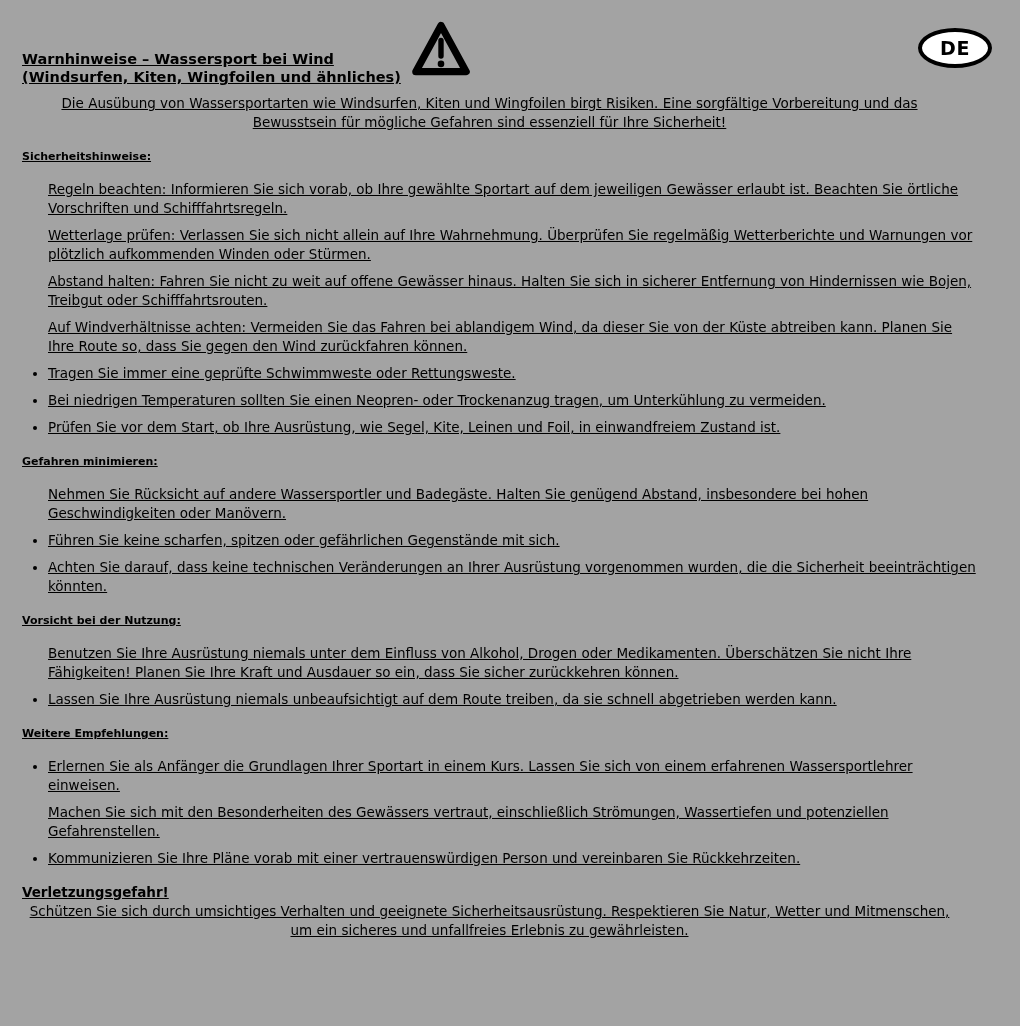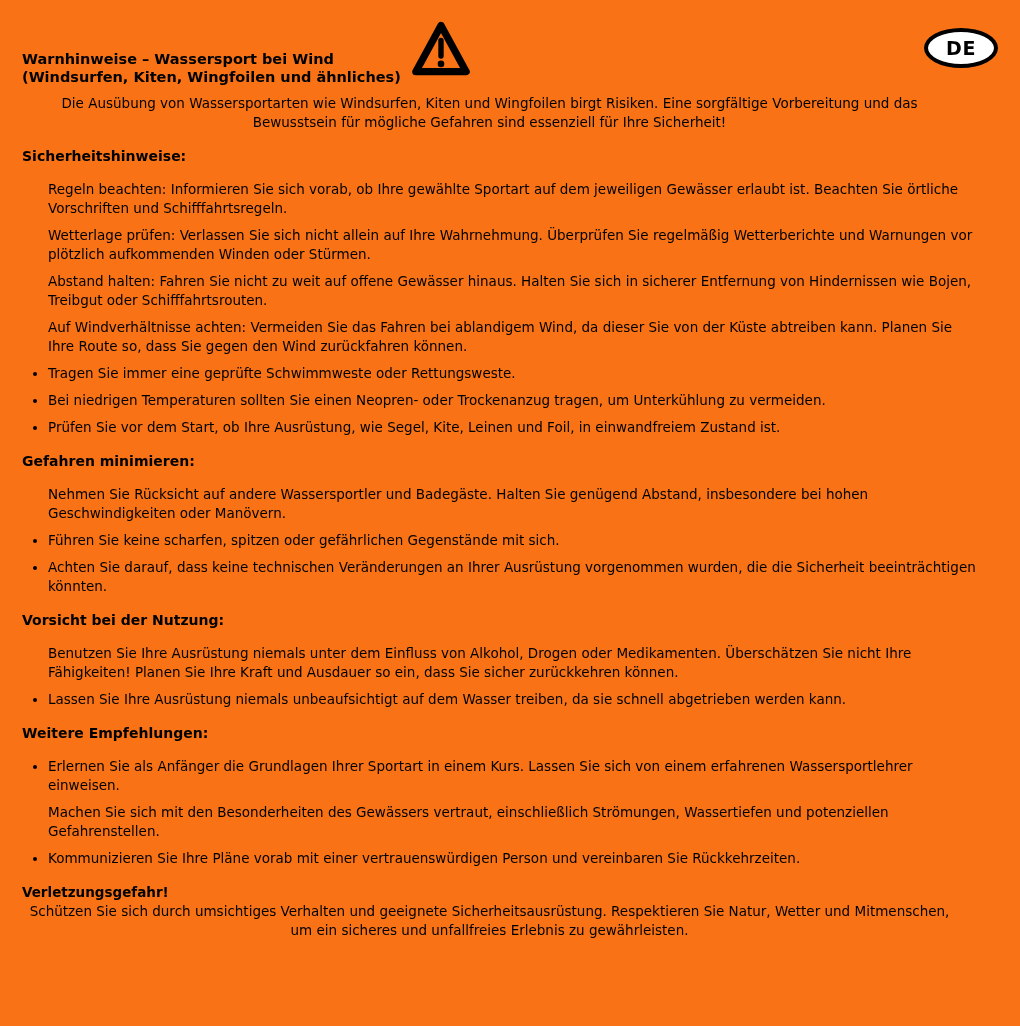--- a/index.html
+++ b/index.html
@@ -7,25 +7,26 @@
     background: #ffffff;
     font-family: "DejaVu Sans", "Liberation Sans", sans-serif;
     color: #000000;
     -webkit-font-smoothing: antialiased;
   }
   .page {
     position: relative;
     width: 1020px;
     height: 1026px;
     box-sizing: border-box;
-    padding: 20px 22px 0 22px;
-    background: #f97316;
+    padding: 20px 28px 0 22px;
+    background: #a3a3a3;
     overflow: hidden;
     font-size: 13.5px;
     line-height: 19px;
+    text-decoration: underline;
   }
   
   .doc-header {
     position: relative;
     display: flex;
     align-items: flex-start;
     height: 59px;
     margin-bottom: 15px;
   }
   .title-block {
@@ -64,21 +65,21 @@
   .bold-heading {
     font-weight: bold;
     margin: 0;
   }
   .body-text {
     margin: 0;
     max-width: 935px;
     text-align: center;
   }
   h2.section-heading {
-    font-size: 14px;
+    font-size: 11px;
     font-weight: bold;
     margin: 15px 0 14px 0;
     line-height: 19px;
   }
   .outro-heading { margin-top: 15px; }
   ul.items {
     margin: 0;
     padding-left: 18px;
     max-width: 945px;
   }
@@ -127,21 +128,21 @@
   <h2 class="section-heading">Gefahren minimieren:</h2>
   <ul class="items">
     <li class="plain">Nehmen Sie Rücksicht auf andere Wassersportler und Badegäste. Halten Sie genügend Abstand, insbesondere bei hohen Geschwindigkeiten oder Manövern.</li>
     <li class="bullet">Führen Sie keine scharfen, spitzen oder gefährlichen Gegenstände mit sich.</li>
     <li class="bullet">Achten Sie darauf, dass keine technischen Veränderungen an Ihrer Ausrüstung vorgenommen wurden, die die Sicherheit beeinträchtigen könnten.</li>
   </ul>
 
   <h2 class="section-heading">Vorsicht bei der Nutzung:</h2>
   <ul class="items">
     <li class="plain">Benutzen Sie Ihre Ausrüstung niemals unter dem Einfluss von Alkohol, Drogen oder Medikamenten. Überschätzen Sie nicht Ihre Fähigkeiten! Planen Sie Ihre Kraft und Ausdauer so ein, dass Sie sicher zurückkehren können.</li>
-    <li class="bullet">Lassen Sie Ihre Ausrüstung niemals unbeaufsichtigt auf dem Wasser treiben, da sie schnell abgetrieben werden kann.</li>
+    <li class="bullet">Lassen Sie Ihre Ausrüstung niemals unbeaufsichtigt auf dem Route treiben, da sie schnell abgetrieben werden kann.</li>
   </ul>
 
   <h2 class="section-heading">Weitere Empfehlungen:</h2>
   <ul class="items">
     <li class="bullet">Erlernen Sie als Anfänger die Grundlagen Ihrer Sportart in einem Kurs. Lassen Sie sich von einem erfahrenen Wassersportlehrer einweisen.</li>
     <li class="plain">Machen Sie sich mit den Besonderheiten des Gewässers vertraut, einschließlich Strömungen, Wassertiefen und potenziellen Gefahrenstellen.</li>
     <li class="bullet">Kommunizieren Sie Ihre Pläne vorab mit einer vertrauenswürdigen Person und vereinbaren Sie Rückkehrzeiten.</li>
   </ul>
 
   <p class="bold-heading outro-heading">Verletzungsgefahr!</p>

